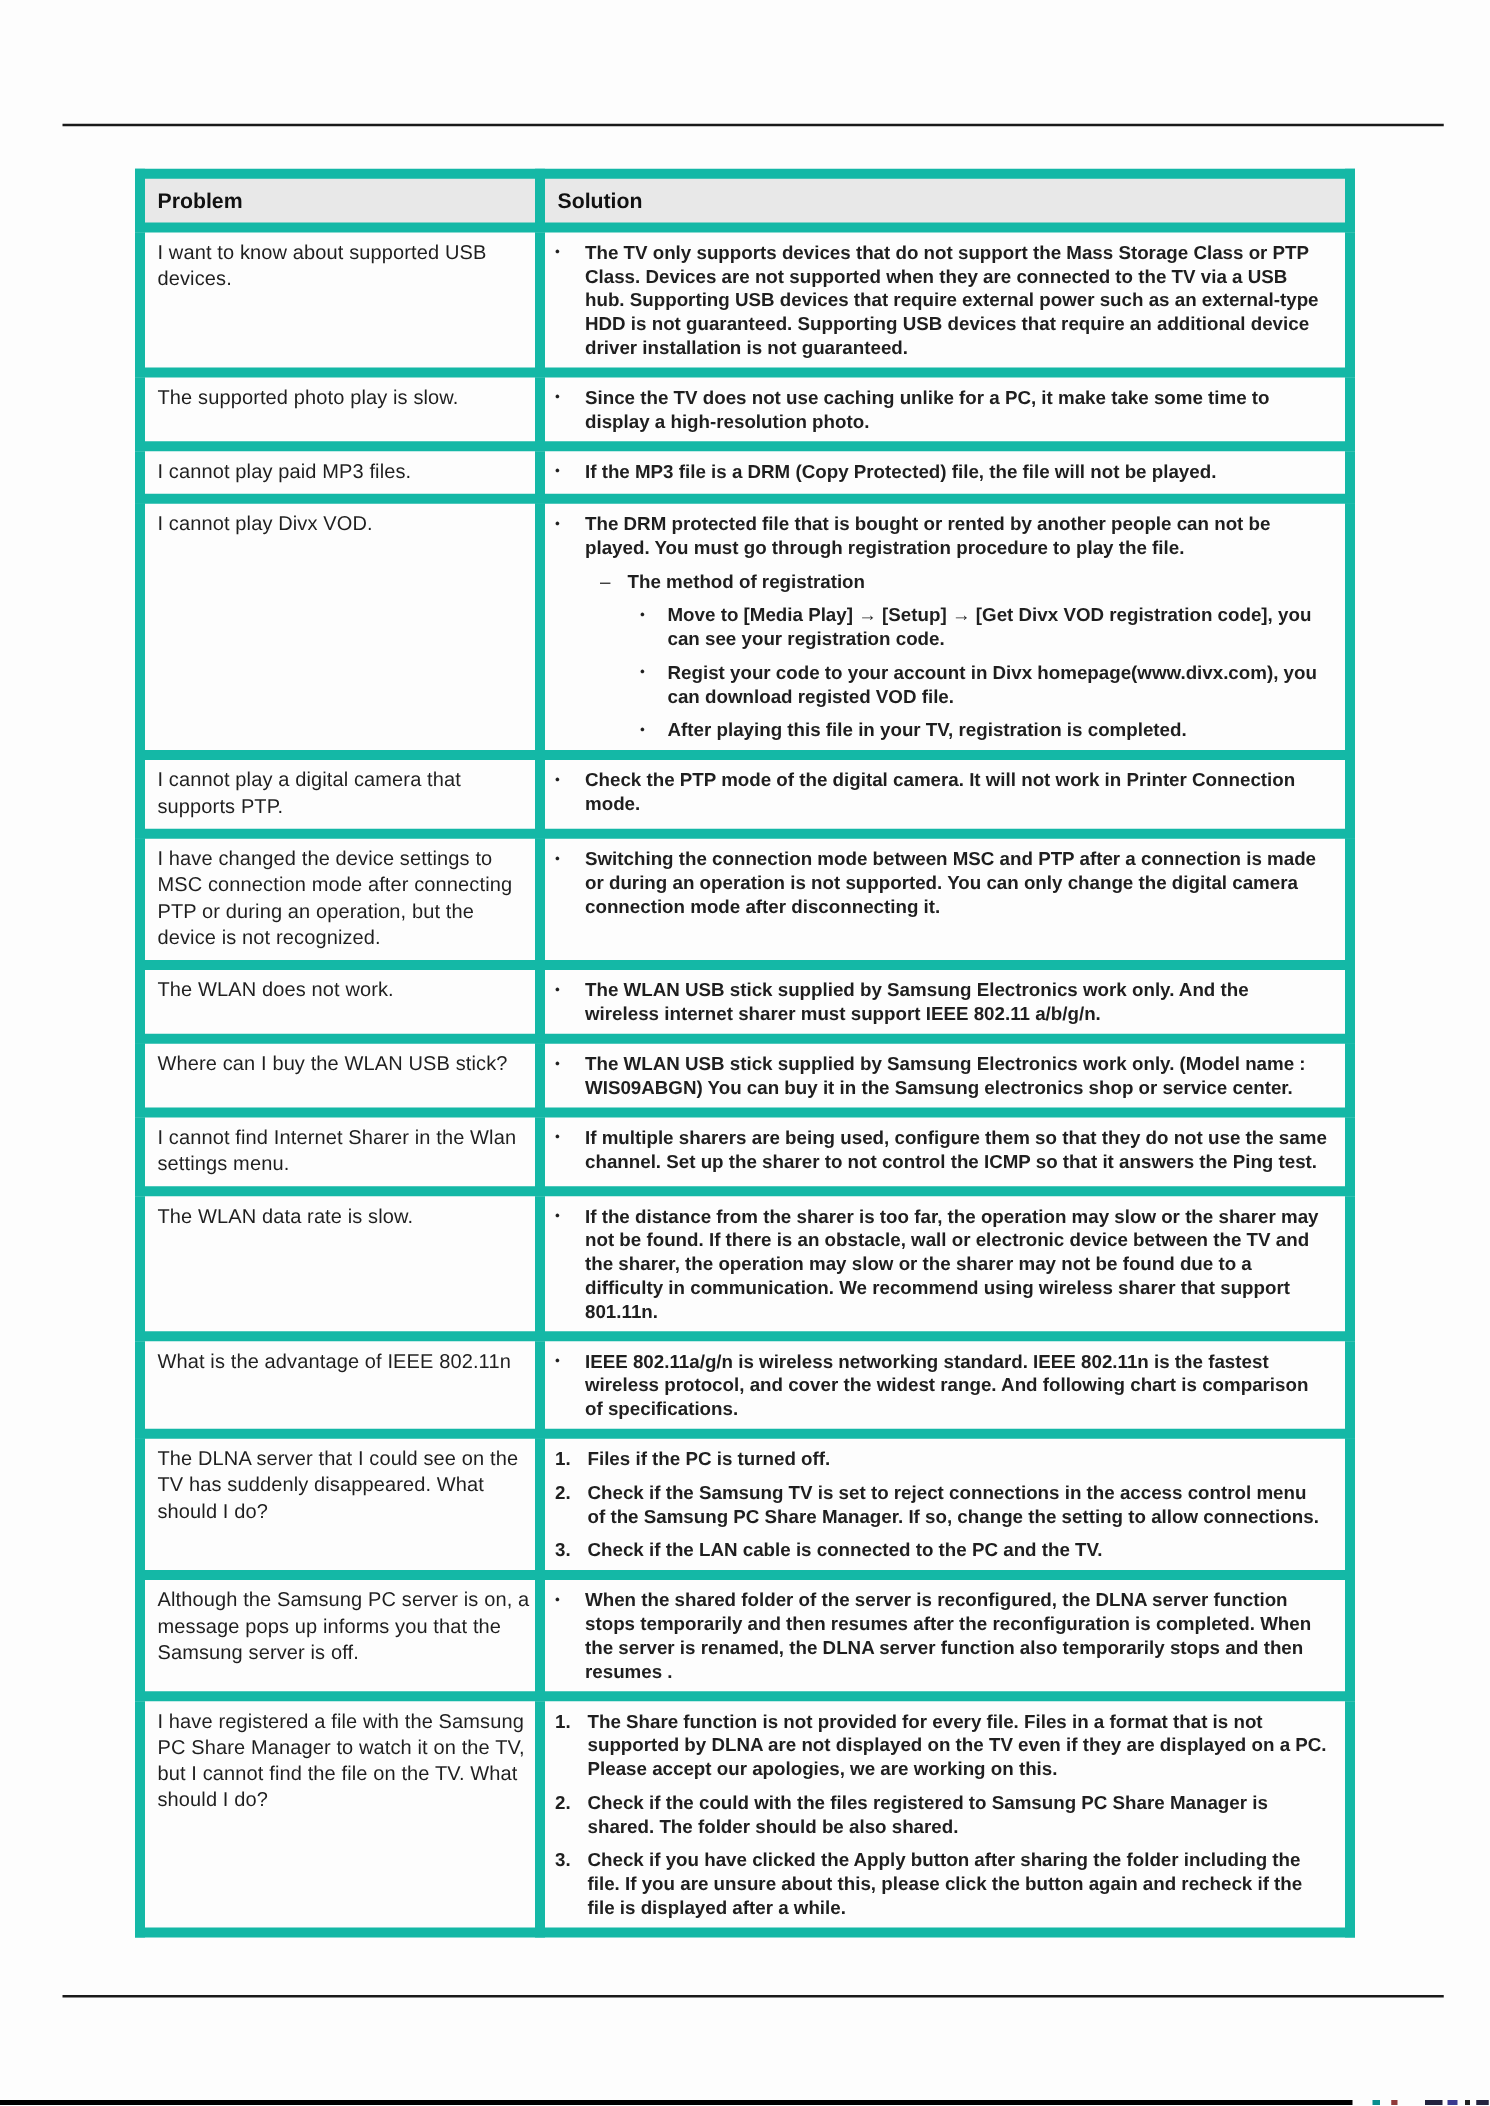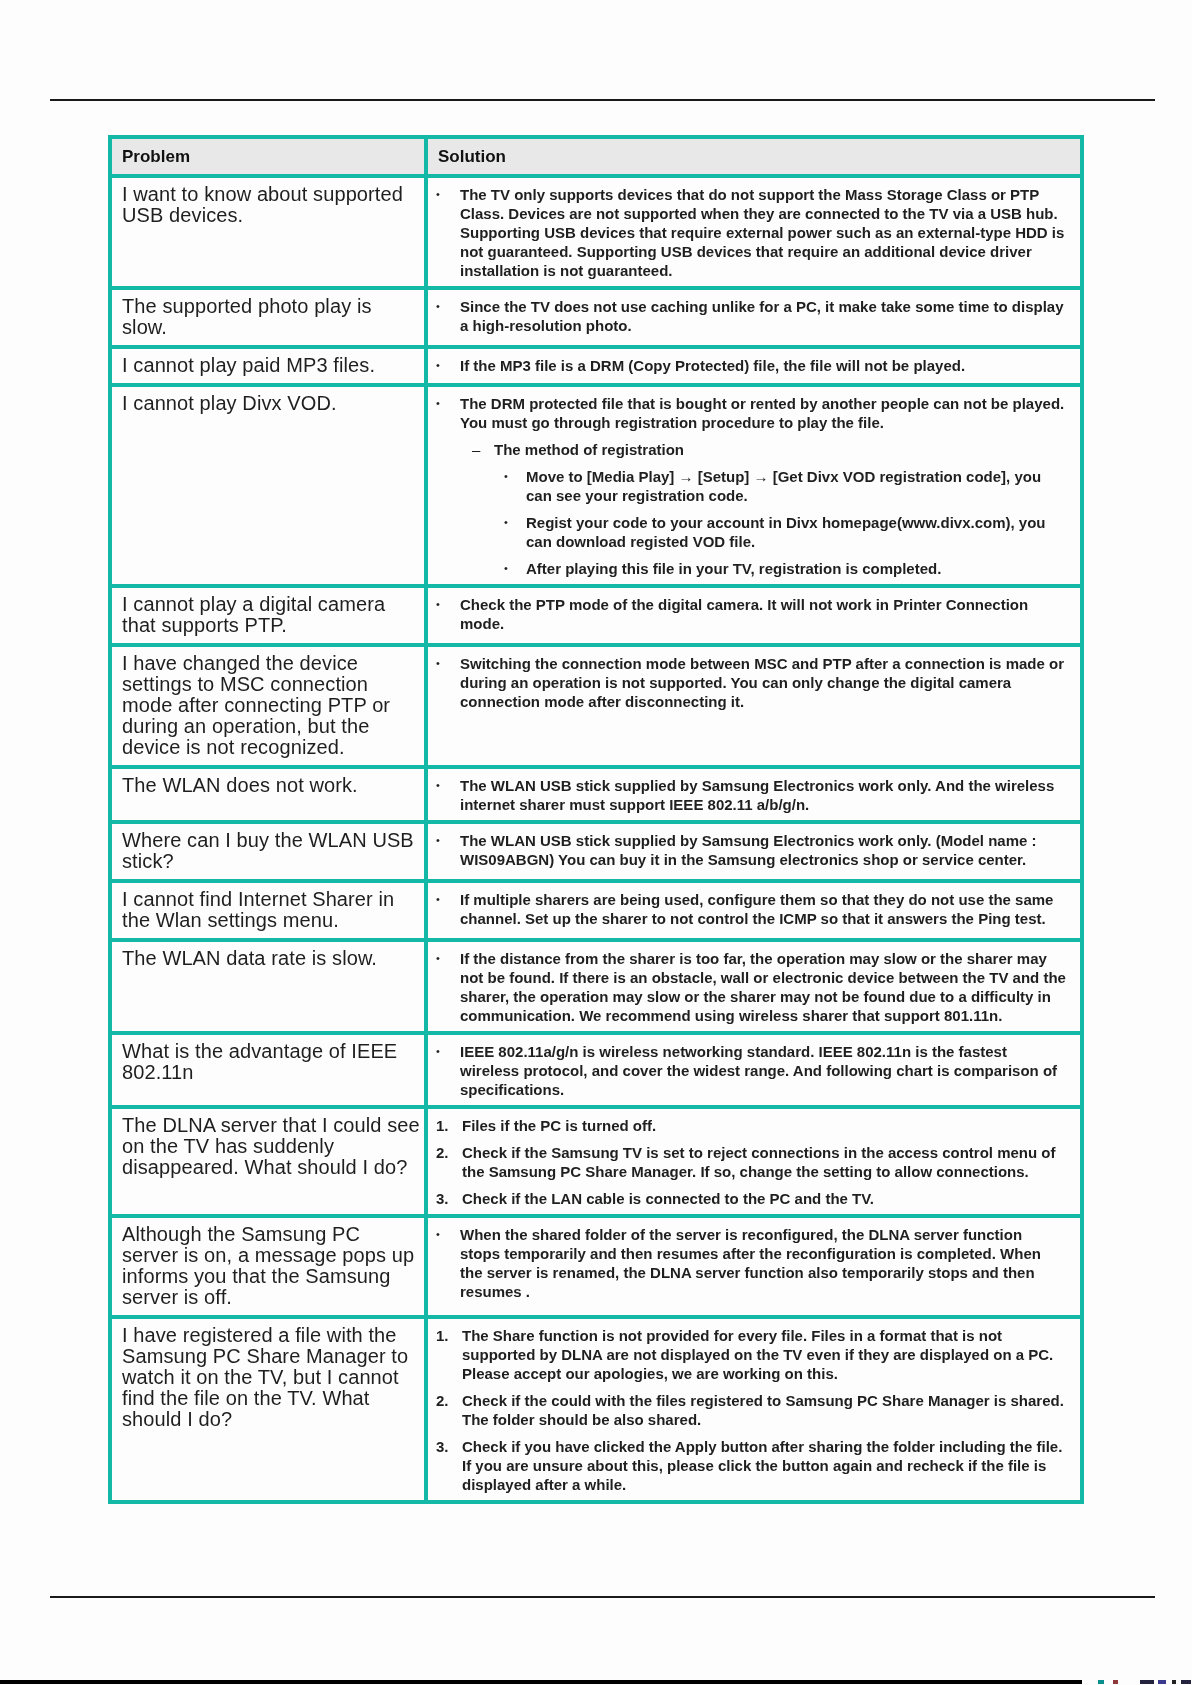--- a/index.html
+++ b/index.html
@@ -18,34 +18,34 @@
   .page-rule.top { top: 99px; }
   .page-rule.bottom { top: 1596px; }
 
   table.faq {
     position: absolute; left: 108px; top: 135px;
     width: 976px;
     border-collapse: collapse;
     table-layout: fixed;
   }
   table.faq th, table.faq td {
-    border: 4px solid #14b8a6;
+    border: 8px solid #14b8a6;
     vertical-align: top;
     text-align: left;
   }
   table.faq th {
     background: #e8e8e8;
     font-size: 17px;
     font-weight: bold;
     padding: 8px 10px 7px 10px;
     color: #111;
   }
   th.col-problem, td.problem-cell { width: 292px; }
   td.problem-cell {
-    font-size: 20px;
+    font-size: 16px;
     line-height: 21px;
     padding: 6px 3px 7px 10px;
     letter-spacing: 0.1px;
   }
   td.solution-cell {
     font-size: 15px;
     line-height: 19px;
     padding: 7px 14px 6px 6px;
   }
   .item { display: flex; margin-bottom: 8px; }

